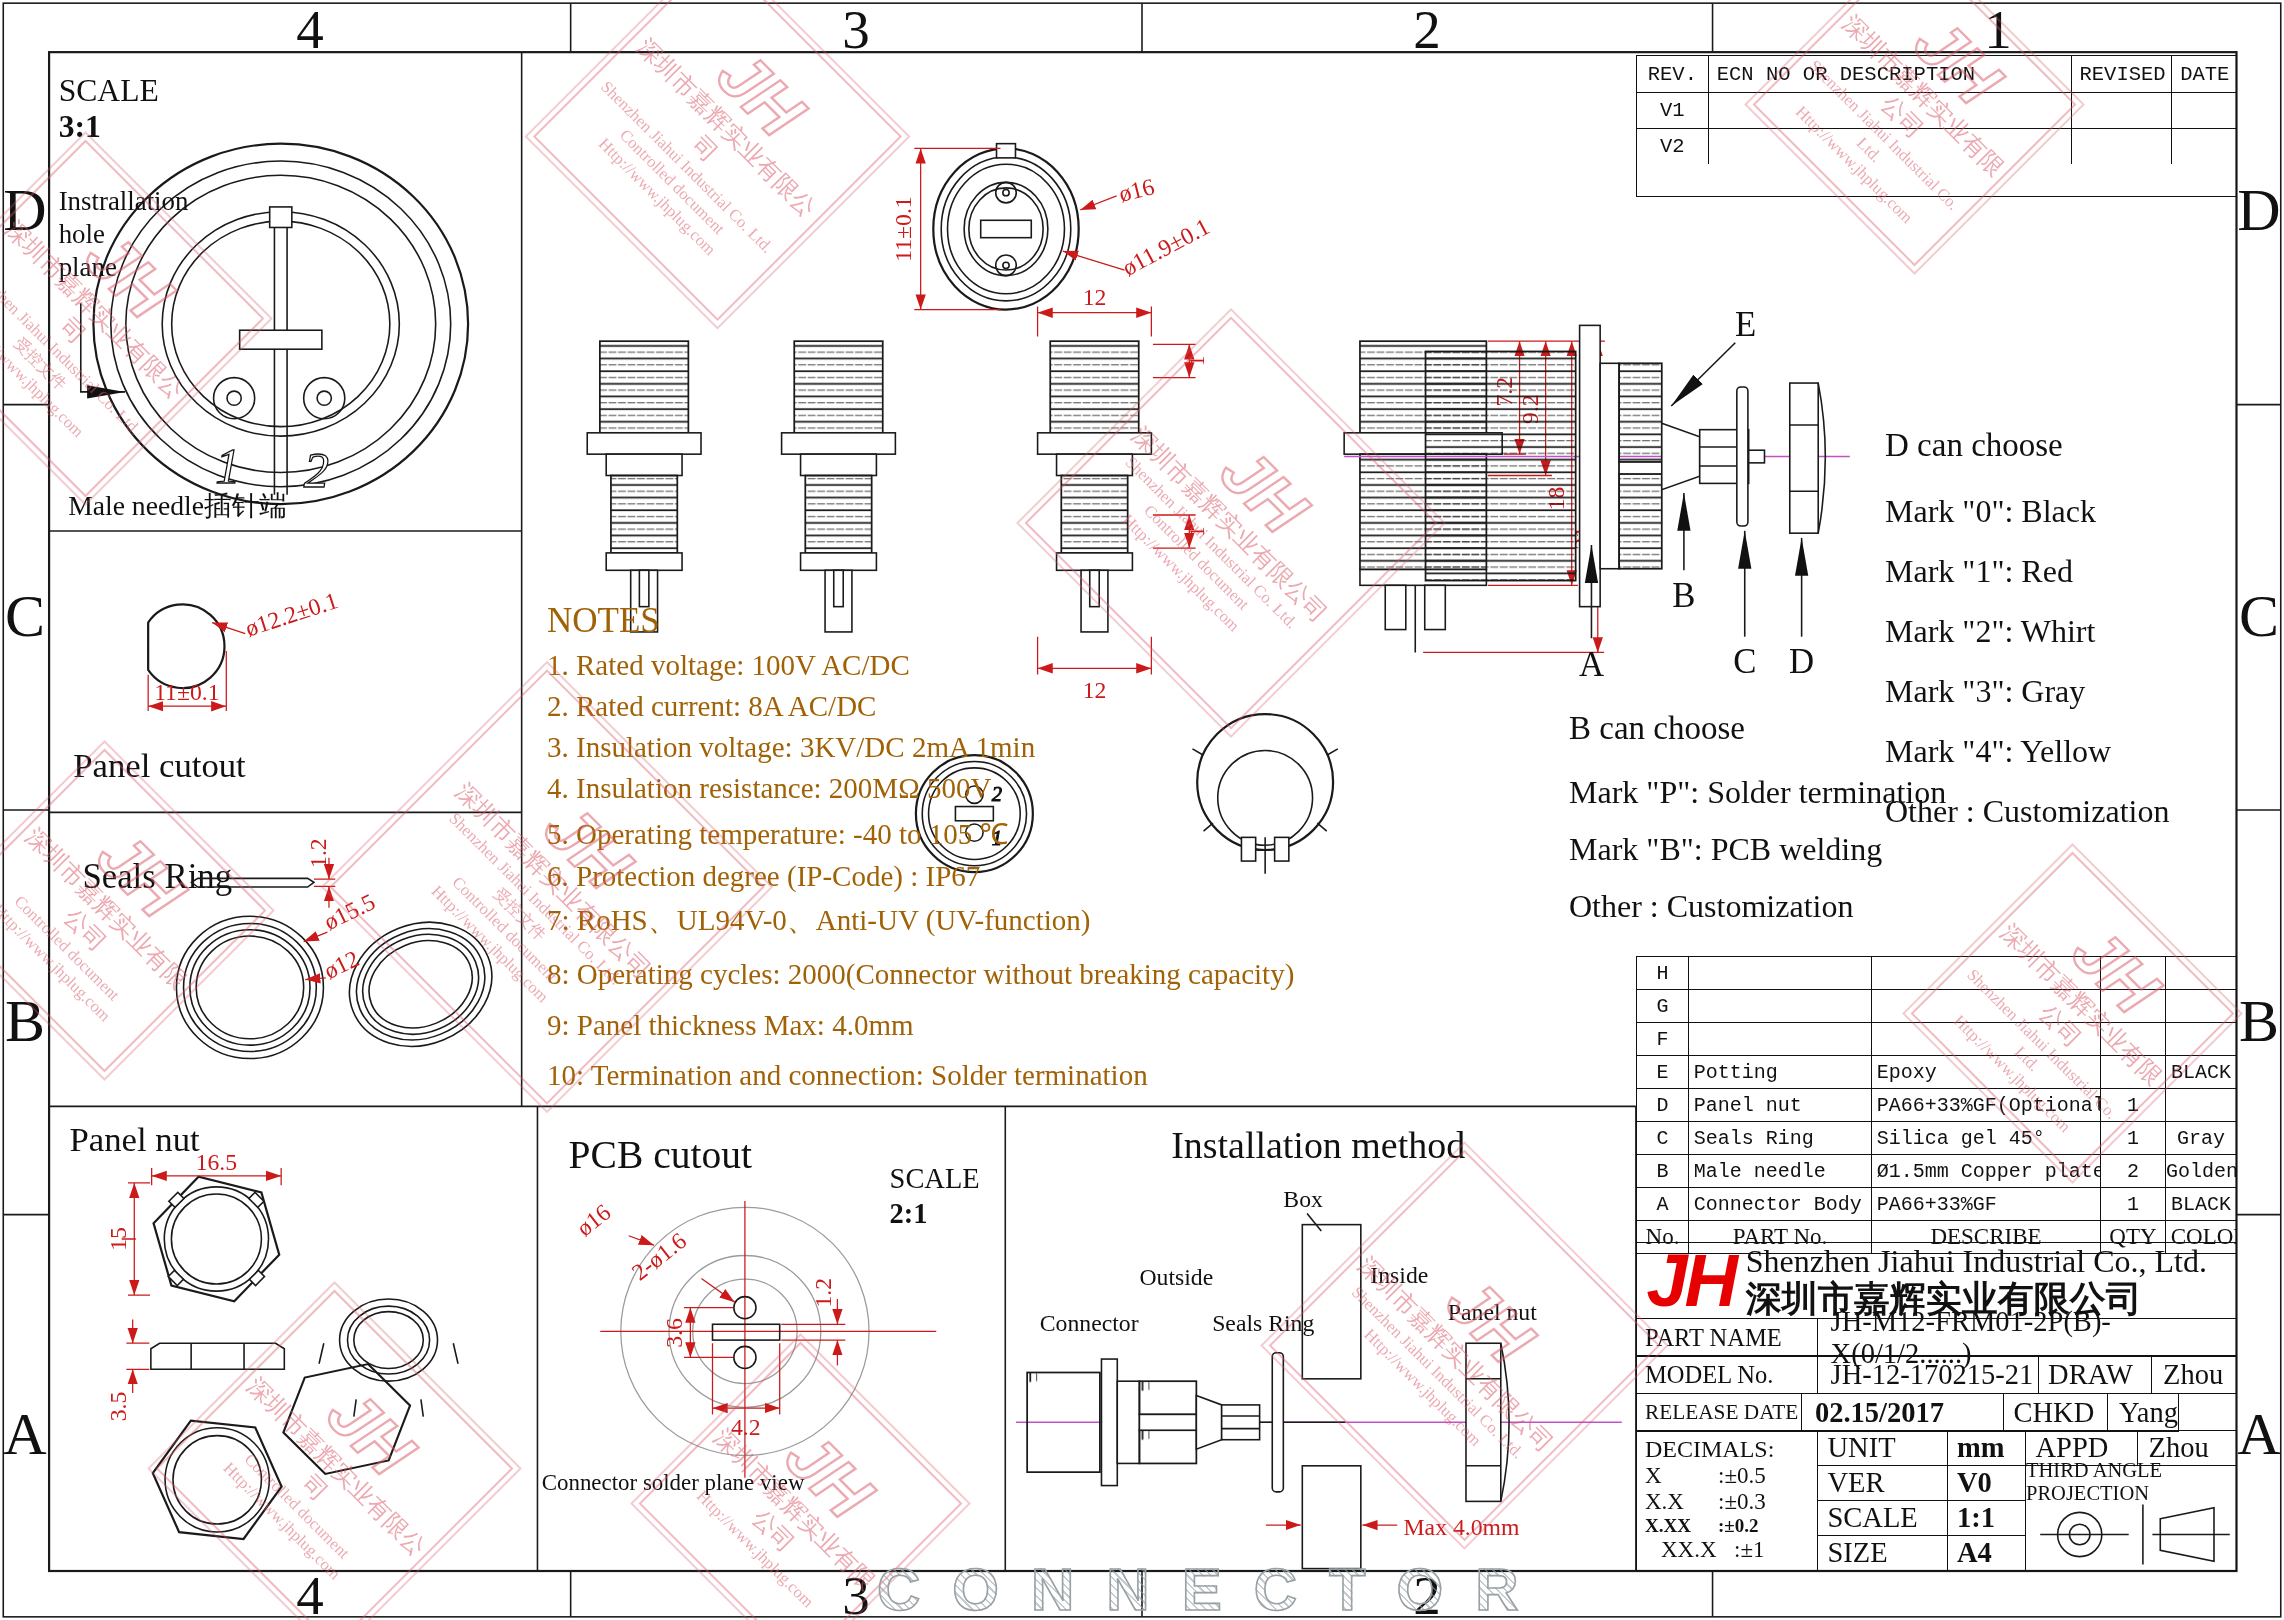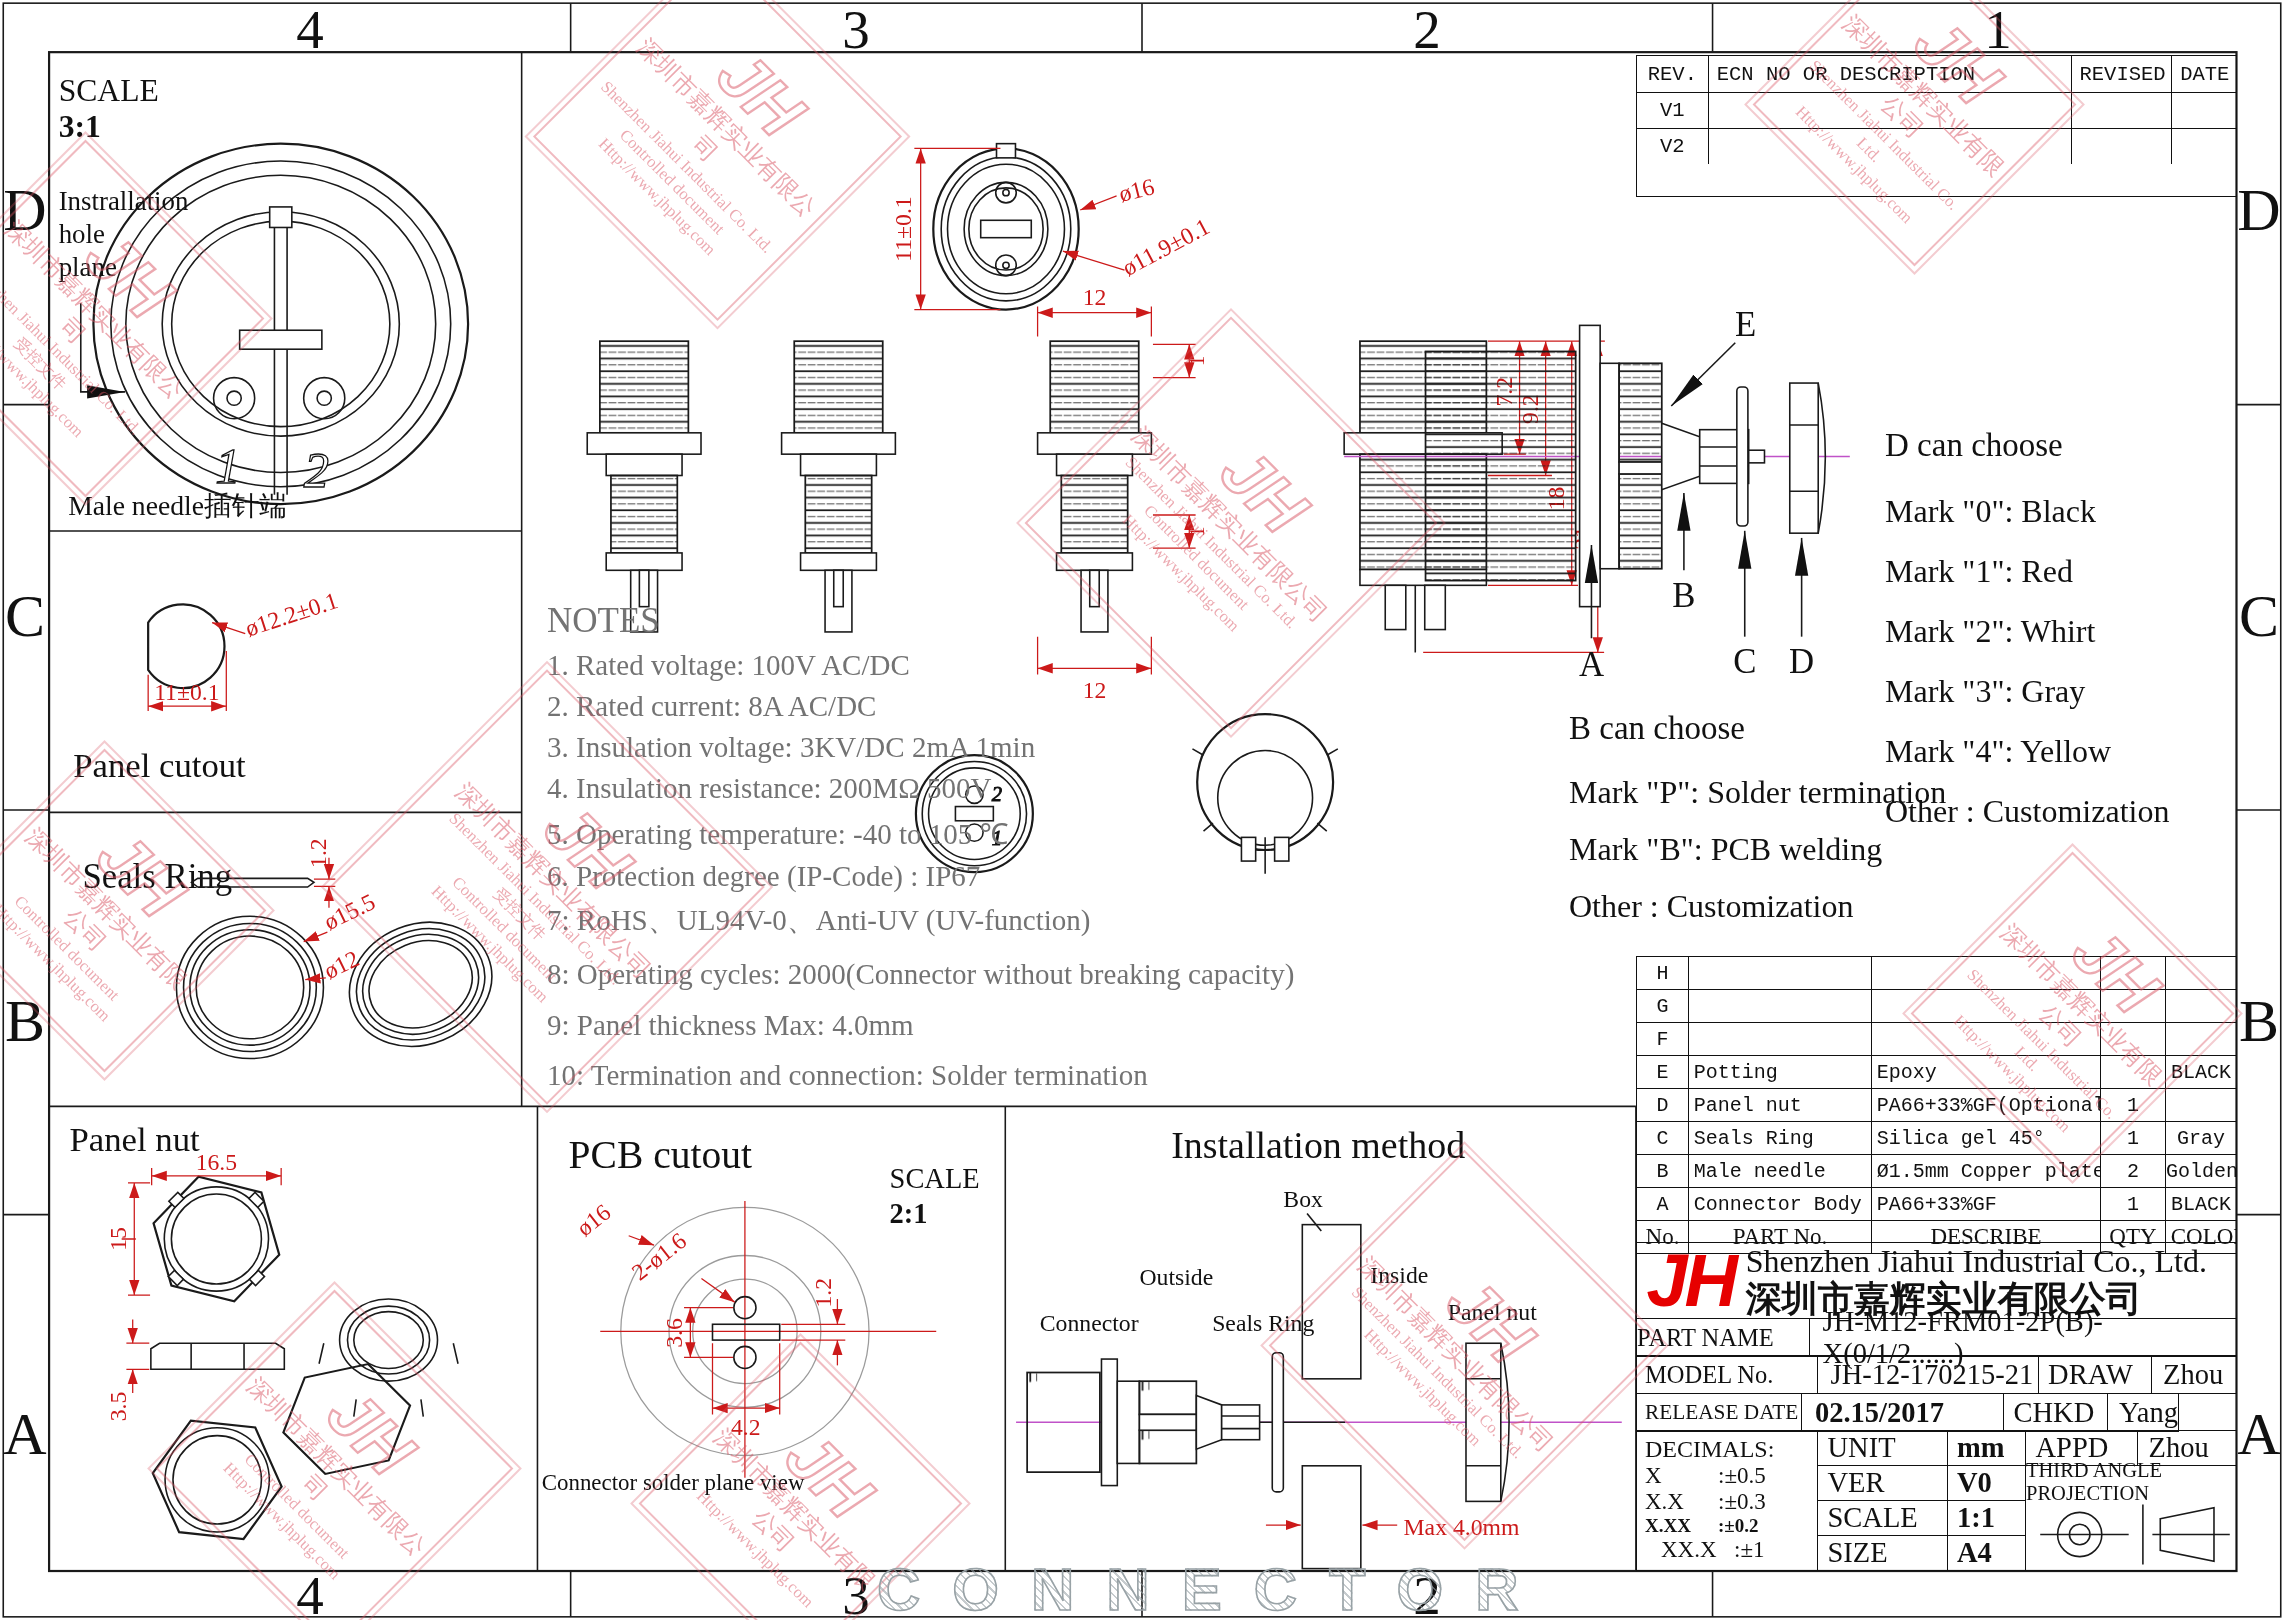--- a/index.html
+++ b/index.html
@@ -31,21 +31,21 @@
   .rev .c:first-child{border-left:none;justify-content:center;padding-left:0;}
   .rev .c1{width:71px;} .rev .c2{width:364px;} .rev .c3{width:101px;} .rev .c4{width:65px;}
   
   .bom{position:absolute;left:1636px;top:956px;width:601px;border-collapse:collapse;table-layout:fixed;font-family:"Liberation Mono",monospace;font-size:20px;color:#111;}
   .bom td{border:1.6px solid #111;height:32px;padding:0 4.7px;overflow:hidden;white-space:nowrap;}
   .bom td.ctr{text-align:center;padding:0;}
   .bom tr.foot td{font-family:"Liberation Serif",serif;font-size:23px;text-align:center;}
   
   .tb{position:absolute;box-sizing:border-box;border:1.6px solid #111;color:#111;}
   .tb-label{font-size:24.5px;} .tb-val{font-size:28.5px;}
-  .notes{position:absolute;left:547px;top:601px;width:1051px;color:#737373;}
+  .notes{position:absolute;left:547px;top:601px;width:1051px;color:#a16207;}
   .notes .nt{font-size:35px;margin-bottom:8px;}
   .notes .ni{font-size:29px;margin-bottom:8px;white-space:nowrap;}
   .notes .nw{font-size:29px;margin-top:17.4px;white-space:nowrap;}
   .choose{position:absolute;color:#111;}
   .choose .ct{font-size:33px;margin-bottom:17.4px;}
   .choose .co{font-size:32px;line-height:60px;white-space:nowrap;}
   
   .stamp{position:absolute;border:2.4px solid rgba(217,85,100,.6);opacity:.5;pointer-events:none;
          display:flex;align-items:center;justify-content:center;z-index:30;}
   .stamp .in{border:2.4px solid rgba(217,85,100,.8);width:calc(100% - 12.6px);height:calc(100% - 12.6px);
@@ -526,21 +526,21 @@
 
   <div class="tb" style="left:1636px;top:1242px;width:601px;height:77px;display:flex;align-items:center;">
     <div class="logoJH" style="margin:0 11px 0 9.5px;">JH</div>
     <div>
       <div class="t-serif" style="font-size:32px;line-height:36px;">Shenzhen Jiahui Industrial Co., Ltd.</div>
       <div class="t-serif bold" style="font-size:36px;line-height:40px;">深圳市嘉辉实业有限公司</div>
     </div>
   </div>
 
   <div class="tb" style="left:1636px;top:1318px;width:601px;height:39px;display:flex;">
-    <div style="width:172px;border-right:1.6px solid #111;display:flex;align-items:center;" class="tb-label t-serif">PART NAME</div>
+    <div style="width:172px;border-right:1.6px solid #111;display:flex;align-items:center;padding-left:8px;" class="tb-label t-serif">PART NAME</div>
     <div style="flex:1;display:flex;align-items:center;padding-left:12.6px;" class="tb-val t-serif">JH-M12-FRM01-2P(B)-X(0/1/2......)</div>
   </div>
 
   <div class="tb" style="left:1636px;top:1355px;width:601px;height:39px;display:flex;">
     <div style="width:172px;border-right:1.6px solid #111;display:flex;align-items:center;padding-left:8px;" class="tb-label t-serif">MODEL No.</div>
     <div style="width:207px;border-right:1.6px solid #111;display:flex;align-items:center;padding-left:12.6px;" class="tb-val t-serif">JH-12-170215-21</div>
     <div style="width:103px;border-right:1.6px solid #111;display:flex;align-items:center;padding-left:9.5px;" class="tb-val t-serif">DRAW</div>
     <div style="flex:1;display:flex;align-items:center;padding-left:11px;" class="tb-val t-serif">Zhou</div>
   </div>
 

